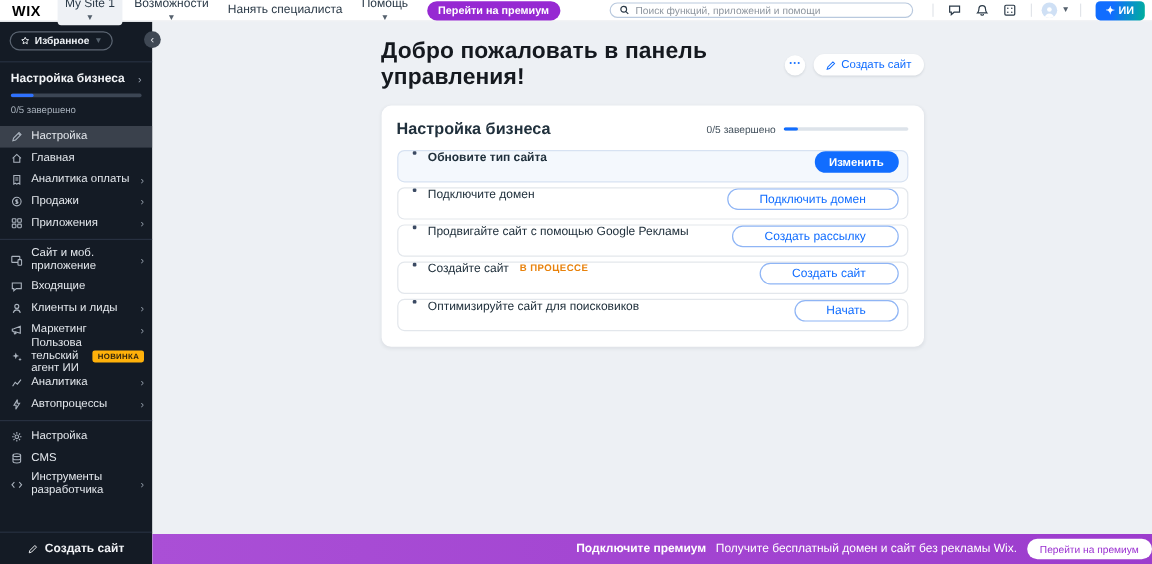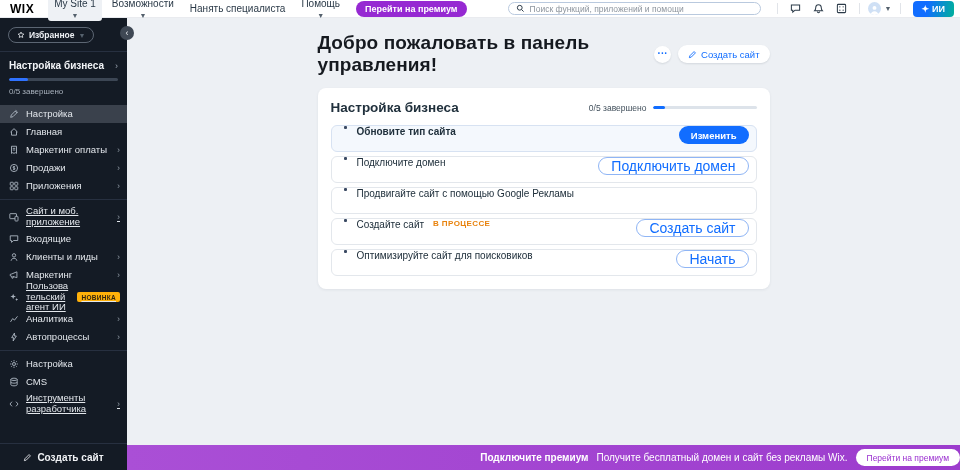--- a/index.html
+++ b/index.html
@@ -47,21 +47,21 @@
   .setup-section { padding:8px 9px 9px; }
   .setup-head { display:flex; align-items:center; justify-content:space-between; }
   .setup-title { font-size:10px; font-weight:bold; color:#f2f4f7; }
   .side-chev { color:#9aa4b0; font-size:9px; }
   .sb-progress { height:3px; border-radius:2px; background:#3c4654; margin:7px 0 6px; overflow:hidden; }
   .sb-progress > div { height:100%; background:#2f72ff; border-radius:2px; }
   .setup-sub { font-size:8px; color:#a7b0bb; }
   .menu { flex:0 0 auto; }
   .mi { display:flex; align-items:center; gap:7px; padding:0 7px 0 9px; height:18px;
     font-size:9.5px; color:#e3e7ec; cursor:default; }
-  .mi.two { height:26px;text-decoration:underline; }
+  .mi.two { height:26px; }
   .mi.sel { background:#3a414c; }
   .mi .ico { color:#aab3be; width:10px; flex-shrink:0; }
   .mi .lbl { flex:1; line-height:1.15; }
   .mi .lbl.wrap { word-break:break-word; }
   .mi .r { color:#8b95a1; font-size:9px; }
   .menu-divider { height:1px; background:#273040; margin:4px 0; }
   .badge-new { background:#ffb10a; color:#33250e; font-size:6.5px; font-weight:bold;
     padding:1.5px 4px; border-radius:2px; letter-spacing:.3px; align-self:center; }
   .sb-bottom { margin-top:auto; border-top:1px solid #273040; height:27px;
     display:flex; align-items:center; justify-content:center; gap:5px;
@@ -94,21 +94,21 @@
   .task:first-child { margin-top:0; }
   .task.hl { background:#f4f8fd; border-color:#d7e2f2; }
   .task .dot { width:3px; height:3px; border-radius:1px; background:#3b4a63; margin-right:10px; flex-shrink:0; }
   .task .t-label { font-size:10px; color:#20303c; }
   .task.hl .t-label { font-weight:bold; }
   .task .t-status { font-size:8px; font-weight:bold; color:#e8820c; letter-spacing:.4px; margin-left:9px; }
   .task .t-spacer { flex:1; }
   .btn-primary { background:#116dff; color:#fff; border:none; border-radius:9px; height:18px;
     padding:0 12px; font-size:9.5px; font-weight:bold; white-space:nowrap; }
   .btn-outline { background:#fff; color:#116dff; border:1px solid #8fb5f5; border-radius:9px;
-    height:18px; padding:0 12px; font-size:14px; white-space:nowrap; }
+    height:18px; padding:0 26px; font-size:10px; white-space:nowrap; }
 
   
   .footer-bar { position:absolute; left:0; right:0; bottom:0; height:25px;
     background:linear-gradient(90deg,#aa4fd6,#9c3ccd); display:flex; align-items:center;
     justify-content:flex-end; gap:8px; color:#fff; }
   .fb-bold { font-size:10px; font-weight:bold; }
   .fb-text { font-size:10px; }
   .fb-btn { background:#fff; color:#9a2fd0; border:none; border-radius:9px; height:17px;
     padding:0 11px; font-size:8.5px; white-space:nowrap; }
 </style>
@@ -225,21 +225,21 @@
           </span>
         <span class="lbl">Главная</span>
       </div>
       <div class="mi">
         <span class="ico">
             <svg width="10" height="10" viewBox="0 0 12 12" fill="none" stroke="currentColor" stroke-width="1.1">
               <path d="M3 1.5h6v8.6l-1.5-.9-1.5.9-1.5-.9-1.5.9z"></path>
               <path d="M4.5 4h3M4.5 6h3"></path>
             </svg>
           </span>
-        <span class="lbl">Маркетинг оплаты</span>
+        <span class="lbl">Аналитика оплаты</span>
         <span class="r">›</span>
       </div>
       <div class="mi">
         <span class="ico">
             <svg width="10" height="10" viewBox="0 0 12 12" fill="none" stroke="currentColor" stroke-width="1.1">
               <circle cx="6" cy="6" r="4.3"></circle>
               <path d="M6 3.6v4.8M7.2 4.6c-.5-.5-2.4-.6-2.4.5 0 1.2 2.4.6 2.4 1.8 0 1.1-1.9 1-2.4.5"></path>
             </svg>
           </span>
         <span class="lbl">Продажи</span>
@@ -401,20 +401,21 @@
         <div class="task">
           <span class="dot"></span>
           <span class="t-label">Подключите домен</span>
           <span class="t-spacer"></span>
           <button class="btn-outline">Подключить домен</button>
         </div>
         <div class="task">
           <span class="dot"></span>
           <span class="t-label">Продвигайте сайт с помощью Google Рекламы</span>
           <span class="t-spacer"></span>
+          <button class="btn-outline">Создать рассылку</button>
         </div>
         <div class="task">
           <span class="dot"></span>
           <span class="t-label">Создайте сайт</span>
           <span class="t-status">В ПРОЦЕССЕ</span>
           <span class="t-spacer"></span>
           <button class="btn-outline">Создать сайт</button>
         </div>
         <div class="task">
           <span class="dot"></span>

